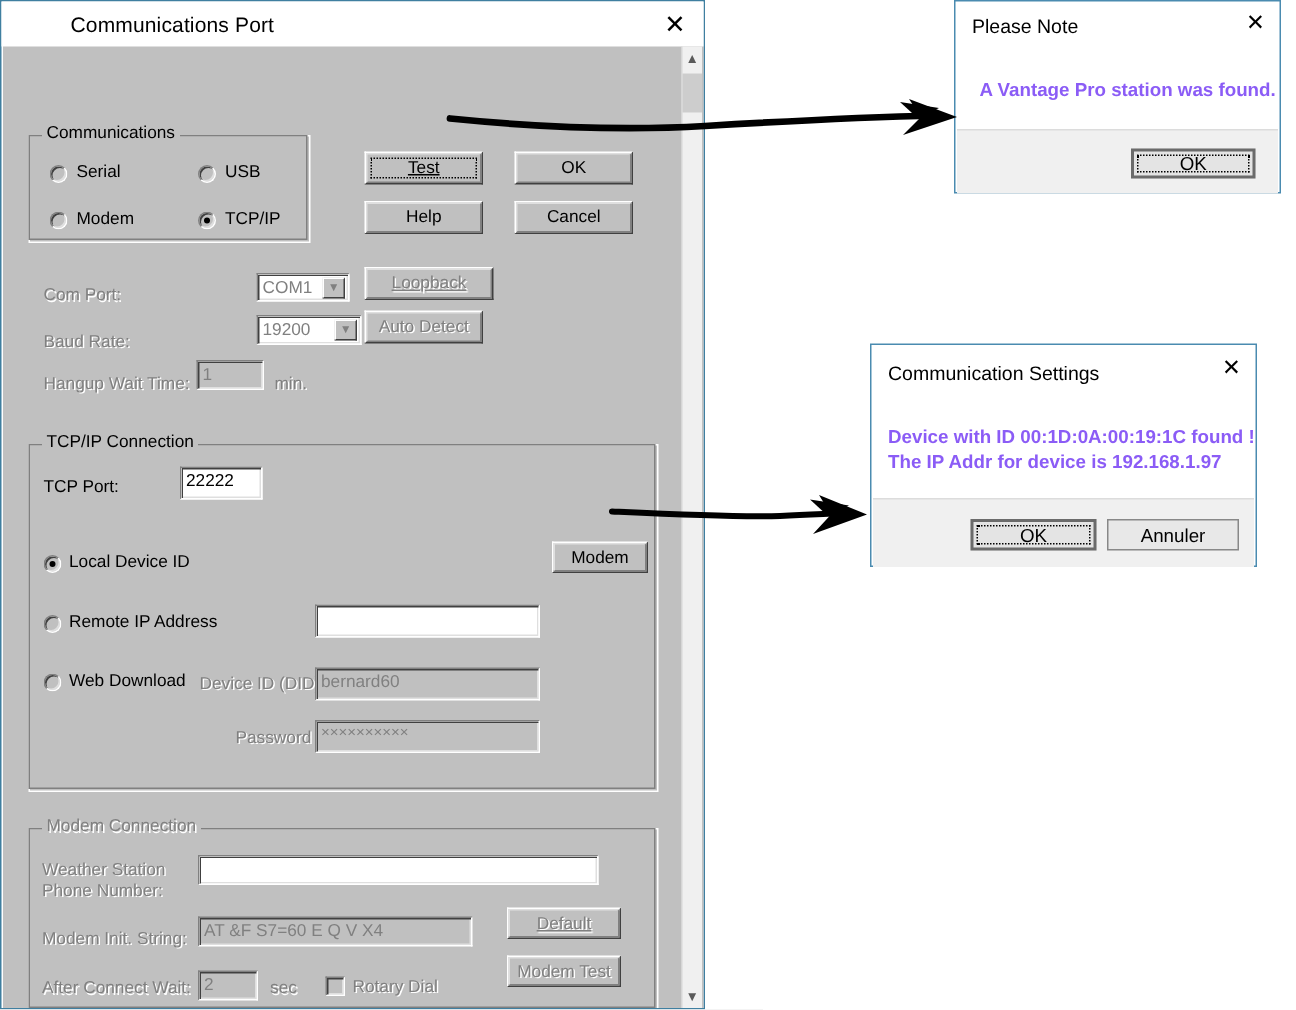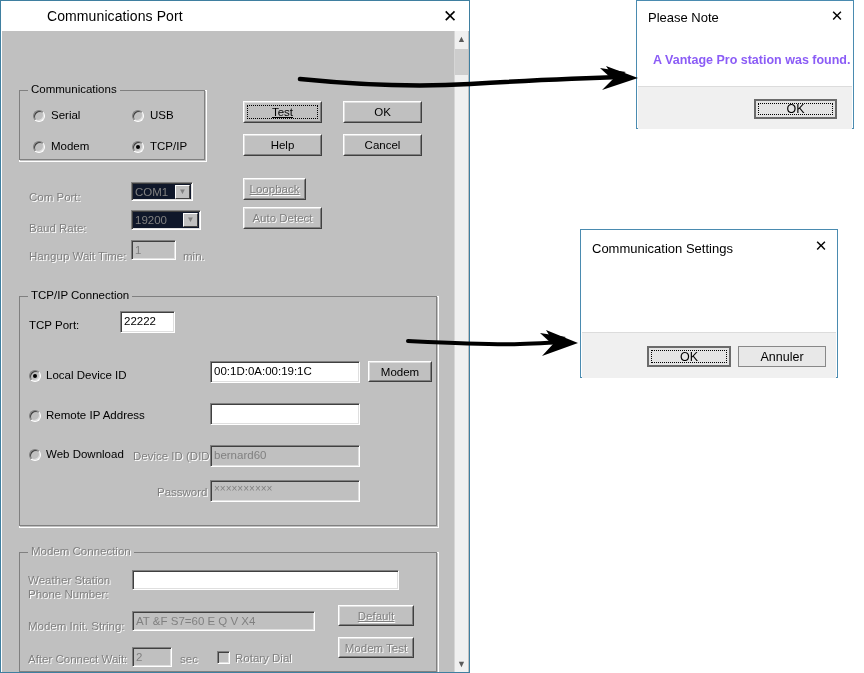--- a/index.html
+++ b/index.html
@@ -172,31 +172,32 @@
     overflow: hidden;
   }
   .txt.dis {
     background: #c0c0c0;
     color: #808080;
   }
   .txt.dis-empty { background: #ffffff; }
 
   .combo {
     position: absolute;
-    background: #0f172a;
+    background: #ffffff;
     border: 1px solid #808080;
     border-right-color: #ffffff;
     border-bottom-color: #ffffff;
     box-shadow: inset 1px 1px 0 #404040, inset -1px -1px 0 #dfdfdf;
     box-sizing: border-box;
     font-size: 11.5px;
     color: #808080;
     padding: 1px 0 0 3px;
     line-height: 1.5;
     white-space: nowrap;
+    margin-left: 40px;
   }
   .combo-btn {
     position: absolute;
     right: 2px; top: 2px;
     width: 15px; height: 14px;
     background: #c0c0c0;
     border: 1px solid #ffffff;
     border-right-color: #404040;
     border-bottom-color: #404040;
     box-sizing: border-box;
@@ -349,41 +350,38 @@
         <span>19200</span>
         <span class="combo-btn">▼</span>
       </div>
 
       <span class="lbl dis" style="left:27px; top:219px;">Hangup Wait Time:</span>
       <div class="txt dis" style="left:129px; top:209px; width:45px; height:20px;">
         <span>1</span>
       </div>
       <span class="lbl dis" style="left:181px; top:219px;">min.</span>
 
-      <div class="btn dis" style="left:241px; top:147px; width:63px; height:22px;">
+      <div class="btn dis" style="left:241px; top:147px; width:86px; height:22px;">
         <span class="cap"><u>Loopback</u></span>
       </div>
       <div class="btn dis" style="left:241px; top:176px; width:79px; height:22px;">
         <span class="cap">Auto Detect</span>
       </div>
 
       <div class="grp" style="left:17px; top:265px; width:420px; height:232px;">
         <span class="grp-label">TCP/IP Connection</span>
       </div>
 
       <span class="lbl" style="left:27px; top:288px;">TCP Port:</span>
       <div class="txt" style="left:118px; top:280px; width:55px; height:22px;">
         <span>22222</span>
       </div>
 
       <div class="radio on" style="left:27px; top:339px;"></div>
       <span class="lbl" style="left:44px; top:338px;">Local Device ID</span>
-      <div class="txt" style="left:208px; top:330px; width:150px; height:22px;">
-        <span>00:1D:0A:00:19:1C</span>
-      </div>
       <div class="btn" style="left:366px; top:330px; width:64px; height:21px;">
         <span class="cap">Modem</span>
       </div>
 
       <div class="radio" style="left:27px; top:379px;"></div>
       <span class="lbl" style="left:44px; top:378px;">Remote IP Address</span>
       <div class="txt dis-empty" style="left:208px; top:372px; width:150px; height:22px;">
         <span></span>
       </div>
 
@@ -445,20 +443,22 @@
       <div class="dlg-btn default" style="left:116px; top:12px; width:83px; height:20px;">
         <span class="focusrect"></span>
         <span class="cap">OK</span>
       </div>
     </div>
   </div>
 
   <div class="dlg" style="left:580px; top:229px; width:258px; height:149px;">
     <div class="dlg-title" style="left:11px; top:11px;">Communication Settings</div>
     <div class="dlg-close" style="right:4px; top:5px;">✕</div>
+    <div class="dlg-body-text" style="left:11px; top:53px;">Device with ID  00:1D:0A:00:19:1C  found !
+The IP Addr for device is 192.168.1.97</div>
     <div class="dlg-footer" style="top:102px; height:45px;">
       <div class="dlg-btn default" style="left:65px; top:13px; width:84px; height:21px;">
         <span class="focusrect"></span>
         <span class="cap">OK</span>
       </div>
       <div class="dlg-btn" style="left:156px; top:13px; width:88px; height:21px;">
         <span class="cap">Annuler</span>
       </div>
     </div>
   </div>

